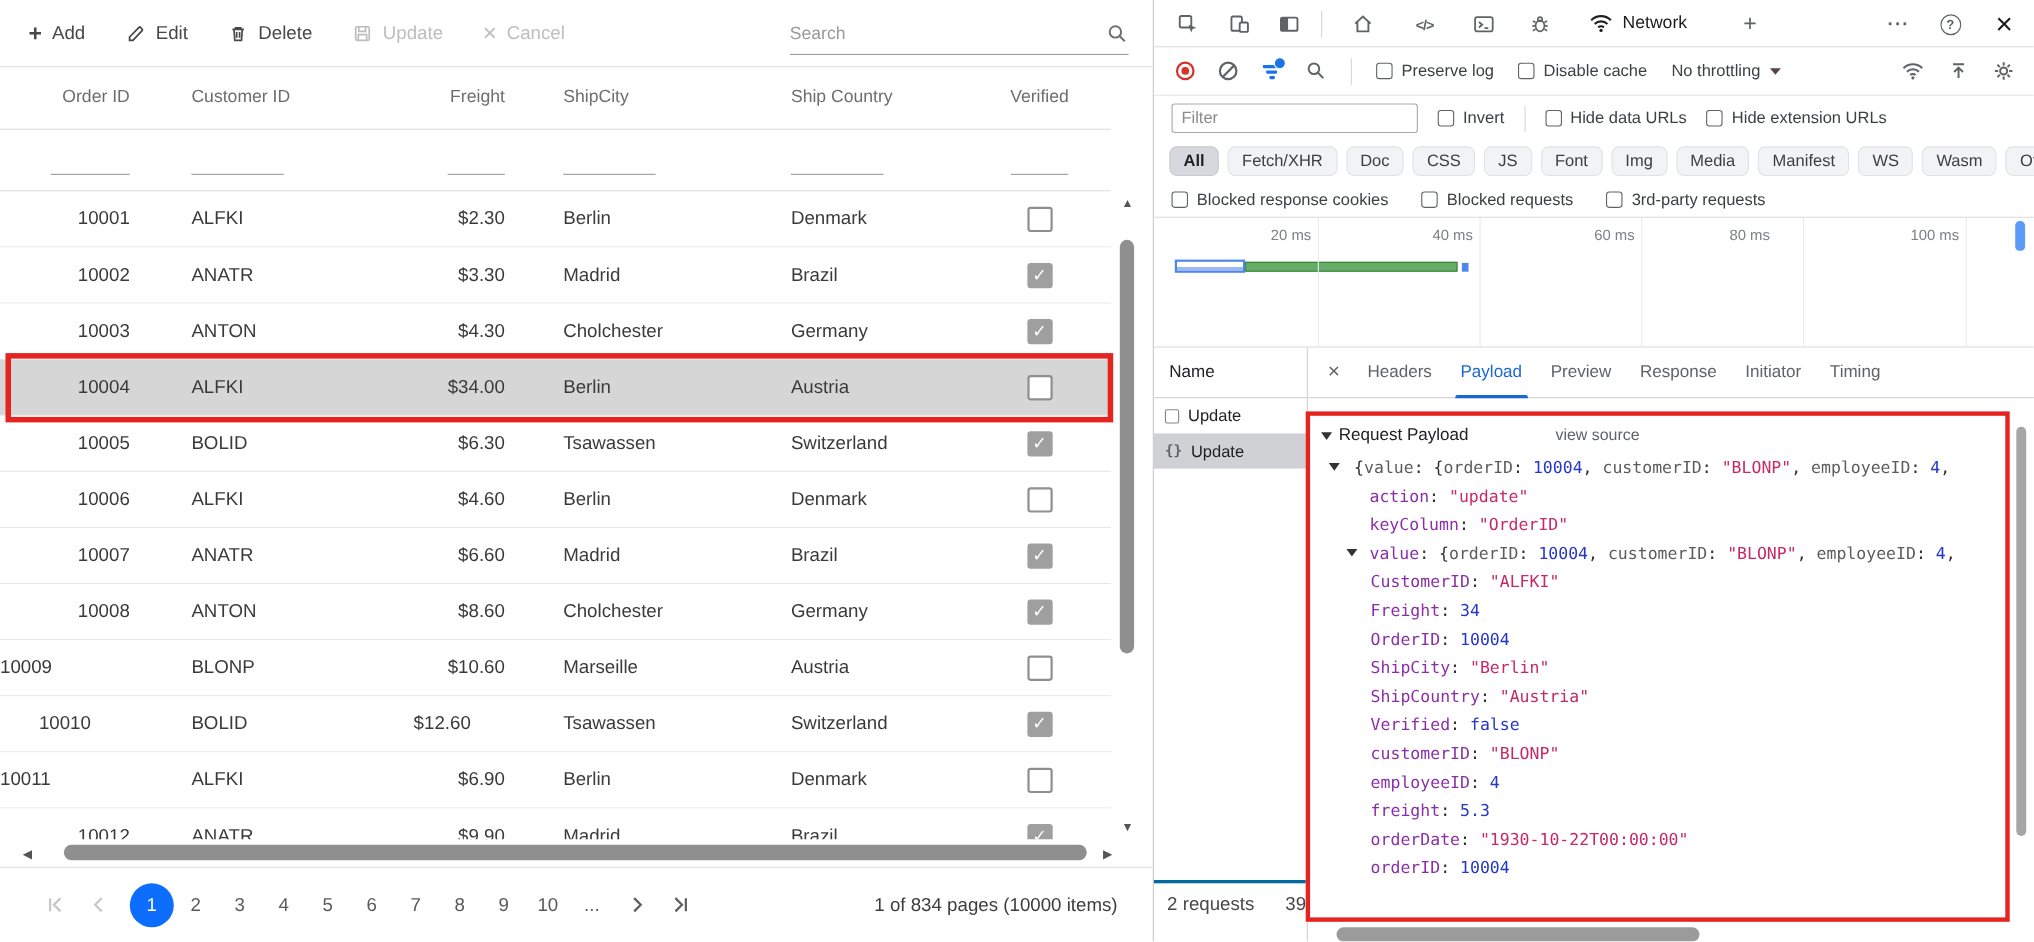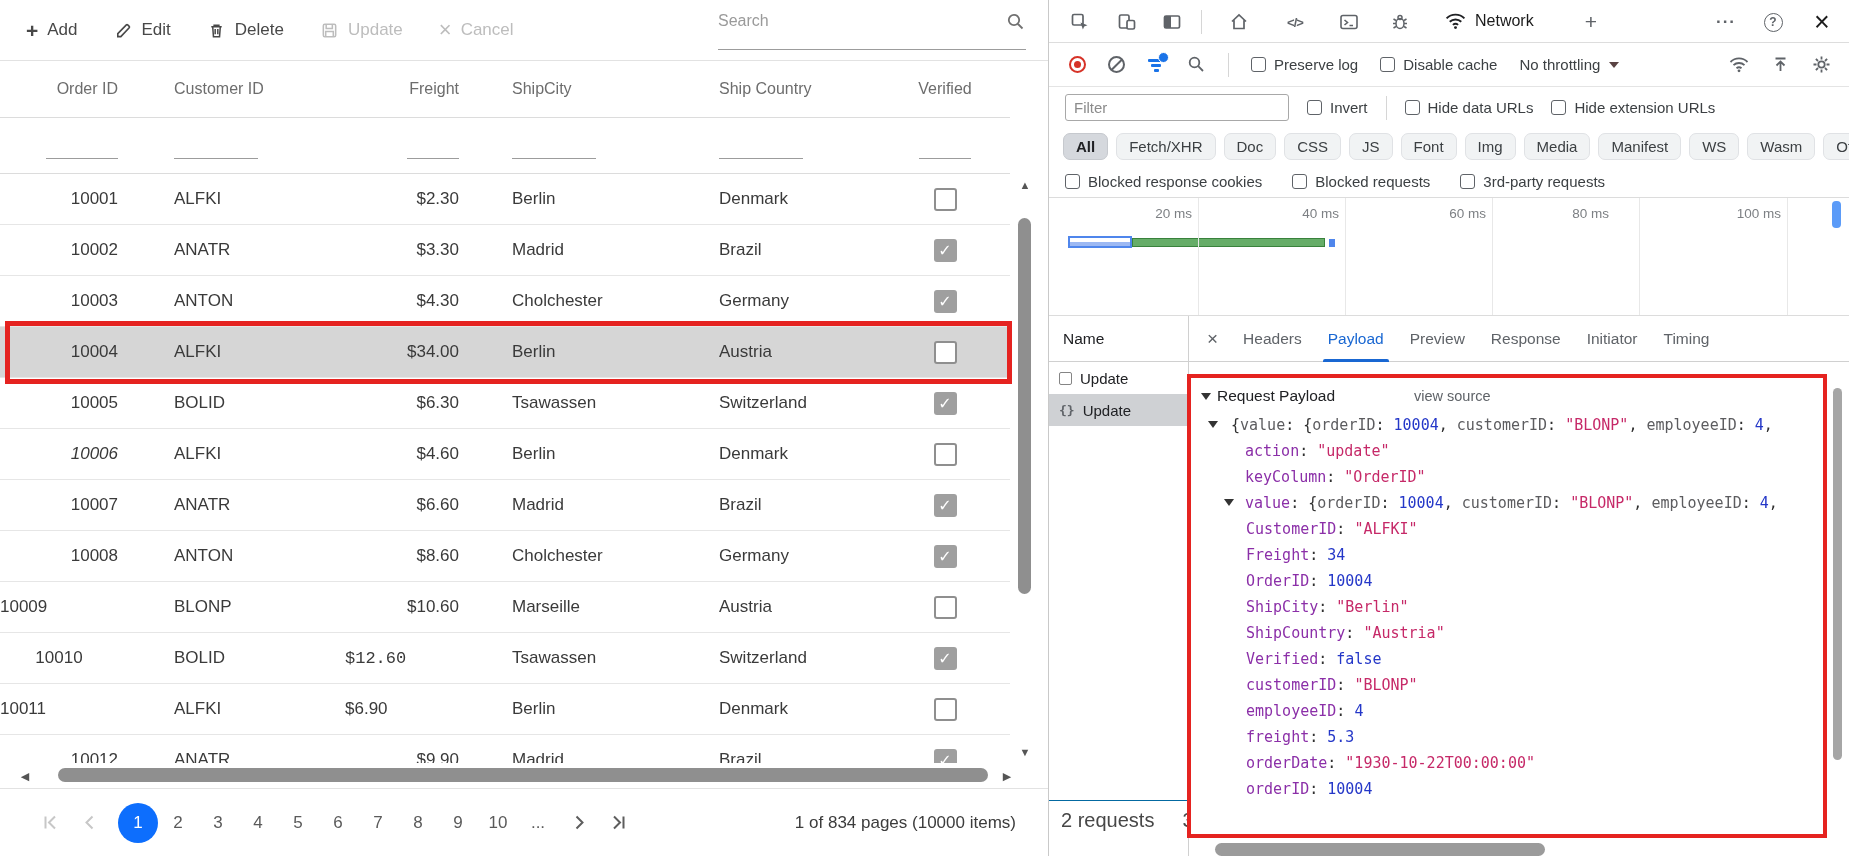--- a/index.html
+++ b/index.html
@@ -7,21 +7,21 @@
 font-family:"Liberation Sans","DejaVu Sans",sans-serif;color:#333;position:relative}
 svg{display:block}
 
 #grid{position:absolute;left:0;top:0;width:1048px;height:856px;background:#fff}
 #gtoolbar{position:absolute;left:0;top:0;width:100%;height:61px;border-bottom:1px solid #e2e2e2;
 display:flex;align-items:center;padding-left:26px;gap:36px}
 .tbtn{display:flex;align-items:center;gap:9px;font-size:17px;color:#484848;background:none;border:none;font-family:inherit;cursor:pointer}
 .tbtn.dis{color:#bdbdbd}
 .tb-plus{font-size:21px;font-weight:600;line-height:1}
 .tb-x{font-size:22px;line-height:1}
-#gsearch{position:absolute;right:22px;top:12px;width:308px;height:38px;border-bottom:1px solid #9c9c9c;display:flex;align-items:flex-start}
+#gsearch{position:absolute;right:22px;top:12px;width:308px;height:38px;border-bottom:1px solid #9c9c9c;display:flex;align-items:center}
 #gsearch input{flex:1;border:none;outline:none;font-size:16px;font-family:inherit;color:#333;background:transparent}
 #gsearch input::placeholder{color:#9a9a9a}
 #ghead{position:absolute;left:0;top:61px;width:1010px;height:57px;border-bottom:1px solid #dcdcdc;display:flex;align-items:center}
 .hcell{font-size:16px;color:#6d6d6d;white-space:nowrap}
 #gfilter{position:absolute;left:0;top:118px;width:1010px;height:56px;border-bottom:1px solid #dcdcdc;display:flex;align-items:center}
 .fcell{display:flex;align-items:center;height:100%}
 .finput{border:none;border-bottom:1px solid #9c9c9c;height:26px;outline:none;font-size:15px;font-family:inherit;background:transparent}
 #gbody{position:absolute;left:0;top:174px;width:1010px;height:589px;overflow:hidden}
 .grow{display:flex;align-items:center;height:51px;border-bottom:1px solid #e6e6e6;background:#fff}
 .grow.sel{background:#d6d6d6}
@@ -82,21 +82,21 @@
 .bar-blue{position:absolute;left:19px;top:38px;width:64px;height:12px;border:2px solid #4f86ec;background:linear-gradient(#fff 55%,#9db9f3 55%)}
 .bar-green{position:absolute;left:83px;top:40px;width:193px;height:9px;background:var(--green-bar,#66ad68);border:1.5px solid #39823c}
 .bar-tick{position:absolute;left:280px;top:41px;width:6px;height:8px;background:#4f86ec}
 .tl-thumb{position:absolute;right:8px;top:3px;width:9px;height:27px;background:#5b9bf8;border-radius:4px}
 #dt-names{position:absolute;top:316px;left:0;width:140px;height:540px;border-right:1px solid #d0d0d0}
 #names-header{height:46px;border-bottom:1px solid #d0d0d0;display:flex;align-items:center;padding-left:14px;font-size:15.5px;color:#202124}
 .nrow{height:32px;display:flex;align-items:center;gap:8px;padding-left:10px;font-size:15px;color:#202124;cursor:pointer;white-space:nowrap}
 .nrow.sel{background:#cfd1d4}
 .nicon-cb{width:13px;height:13px;border:1.5px solid #858585;border-radius:2px;flex:none}
 .nicon-br{font-size:13px;font-weight:bold;color:#5f6368;font-family:"DejaVu Sans Mono","Liberation Mono",monospace}
-#names-status{position:absolute;top:484px;left:0;width:100%;height:40px;border-top:1px solid #0369a1;display:flex;align-items:center;padding-left:12px;gap:28px;font-size:20px;color:#474747;overflow:hidden;white-space:nowrap}
+#names-status{position:absolute;top:484px;left:0;width:100%;height:40px;border-top:3px solid #0369a1;display:flex;align-items:center;padding-left:12px;gap:28px;font-size:17px;color:#474747;overflow:hidden;white-space:nowrap}
 #dt-details{position:absolute;top:316px;left:140px;width:661px;height:540px}
 #dtabs{height:46px;border-bottom:1px solid #d0d0d0;display:flex;align-items:center;padding-left:6px}
 #dtab-close{padding:0 12px;font-size:19px;color:#5f6368;cursor:pointer}
 .dtab{padding:0 13px;height:100%;display:flex;align-items:center;font-size:15.5px;color:#5f6368;position:relative;cursor:pointer}
 .dtab.sel{color:var(--tab-active,#1967d2)}
 .dtab.sel::after{content:"";position:absolute;left:8px;right:8px;bottom:-1px;height:3px;background:var(--tab-active,#1967d2);border-radius:2px 2px 0 0}
 #payload-box{position:absolute;left:-2px;top:58px;width:640px;height:464px;border:4px solid var(--annotation,#e52320);background:#fff;padding-top:6px;overflow:hidden}
 #payload-title{position:relative;height:28px;font-size:15.5px;color:#202124}
 #payload-title .t-label{position:absolute;left:26px;top:3px}
 #payload-title .t-vs{position:absolute;left:223px;top:4px;font-size:14.5px;color:#5f6368;cursor:pointer}
@@ -234,21 +234,21 @@
         <div class="dcell" style="width: 140px; padding-left: 0px; padding-right: 22px; text-align: right;">10005</div>
         <div class="dcell" style="width: 205px; padding-left: 34px; padding-right: 0px; text-align: left;">BOLID</div>
         <div class="dcell" style="width: 125px; padding-left: 0px; padding-right: 11px; text-align: right;">$6.30</div>
         <div class="dcell" style="width: 210px; padding-left: 42px; padding-right: 0px; text-align: left;">Tsawassen</div>
         <div class="dcell" style="width: 200px; padding-left: 39px; padding-right: 0px; text-align: left;">Switzerland</div>
         <div class="cbwrap" style="width: 130px;">
           <div class="gcb ch">✓</div>
         </div>
       </div>
       <div class="grow">
-        <div class="dcell" style="width: 140px; padding-left: 0px; padding-right: 22px; text-align: right; font-style: italic;">10006</div>
+        <div class="dcell" style="width: 140px; padding-left: 0px; padding-right: 22px; text-align: right;">10006</div>
         <div class="dcell" style="width: 205px; padding-left: 34px; padding-right: 0px; text-align: left;">ALFKI</div>
         <div class="dcell" style="width: 125px; padding-left: 0px; padding-right: 11px; text-align: right;">$4.60</div>
         <div class="dcell" style="width: 210px; padding-left: 42px; padding-right: 0px; text-align: left;">Berlin</div>
         <div class="dcell" style="width: 200px; padding-left: 39px; padding-right: 0px; text-align: left;">Denmark</div>
         <div class="cbwrap" style="width: 130px;">
           <div class="gcb un"></div>
         </div>
       </div>
       <div class="grow">
         <div class="dcell" style="width: 140px; padding-left: 0px; padding-right: 22px; text-align: right;">10007</div>
@@ -276,31 +276,31 @@
         <div class="dcell" style="width: 125px; padding-left: 0px; padding-right: 11px; text-align: right;">$10.60</div>
         <div class="dcell" style="width: 210px; padding-left: 42px; padding-right: 0px; text-align: left;">Marseille</div>
         <div class="dcell" style="width: 200px; padding-left: 39px; padding-right: 0px; text-align: left;">Austria</div>
         <div class="cbwrap" style="width: 130px;">
           <div class="gcb un"></div>
         </div>
       </div>
       <div class="grow">
         <div class="dcell" style="width: 140px; padding-left: 0px; padding-right: 22px; text-align: center;">10010</div>
         <div class="dcell" style="width: 205px; padding-left: 34px; padding-right: 0px; text-align: left;">BOLID</div>
-        <div class="dcell" style="width: 125px; padding-left: 0px; padding-right: 11px; text-align: left; font-family: Liberation Mono, monospace;">$12.60</div>
+        <div class="dcell" style="width: 125px; padding-left: 0px; padding-right: 11px; text-align: center;">$12.60</div>
         <div class="dcell" style="width: 210px; padding-left: 42px; padding-right: 0px; text-align: left;">Tsawassen</div>
         <div class="dcell" style="width: 200px; padding-left: 39px; padding-right: 0px; text-align: left;">Switzerland</div>
         <div class="cbwrap" style="width: 130px;">
           <div class="gcb ch">✓</div>
         </div>
       </div>
       <div class="grow">
         <div class="dcell" style="width: 140px; padding-left: 0px; padding-right: 22px; ">10011</div>
         <div class="dcell" style="width: 205px; padding-left: 34px; padding-right: 0px; text-align: left;">ALFKI</div>
-        <div class="dcell" style="width: 125px; padding-left: 0px; padding-right: 11px; ">$6.90</div>
+        <div class="dcell" style="width: 125px; padding-left: 0px; padding-right: 11px; text-align: right;">$6.90</div>
         <div class="dcell" style="width: 210px; padding-left: 42px; padding-right: 0px; text-align: left;">Berlin</div>
         <div class="dcell" style="width: 200px; padding-left: 39px; padding-right: 0px; text-align: left;">Denmark</div>
         <div class="cbwrap" style="width: 130px;">
           <div class="gcb un"></div>
         </div>
       </div>
       <div class="grow">
         <div class="dcell" style="width: 140px; padding-left: 0px; padding-right: 22px; text-align: right;">10012</div>
         <div class="dcell" style="width: 205px; padding-left: 34px; padding-right: 0px; text-align: left;">ANATR</div>
         <div class="dcell" style="width: 125px; padding-left: 0px; padding-right: 11px; text-align: right;">$9.90</div>

